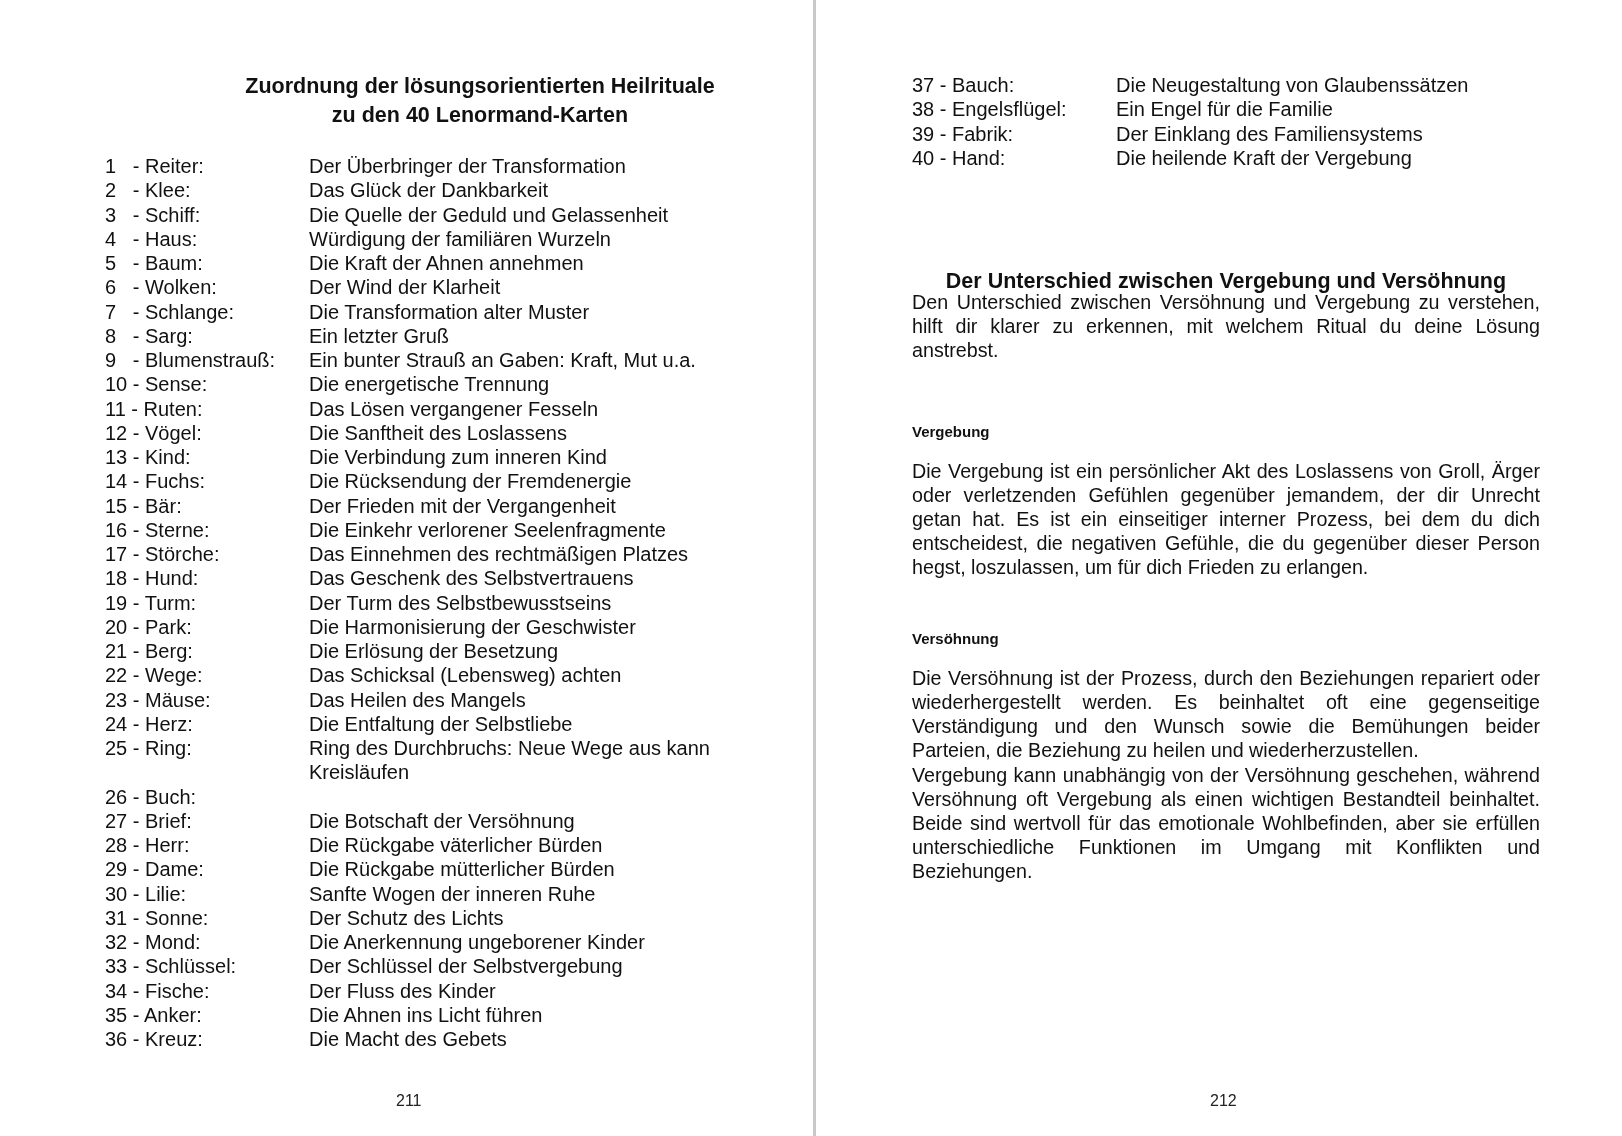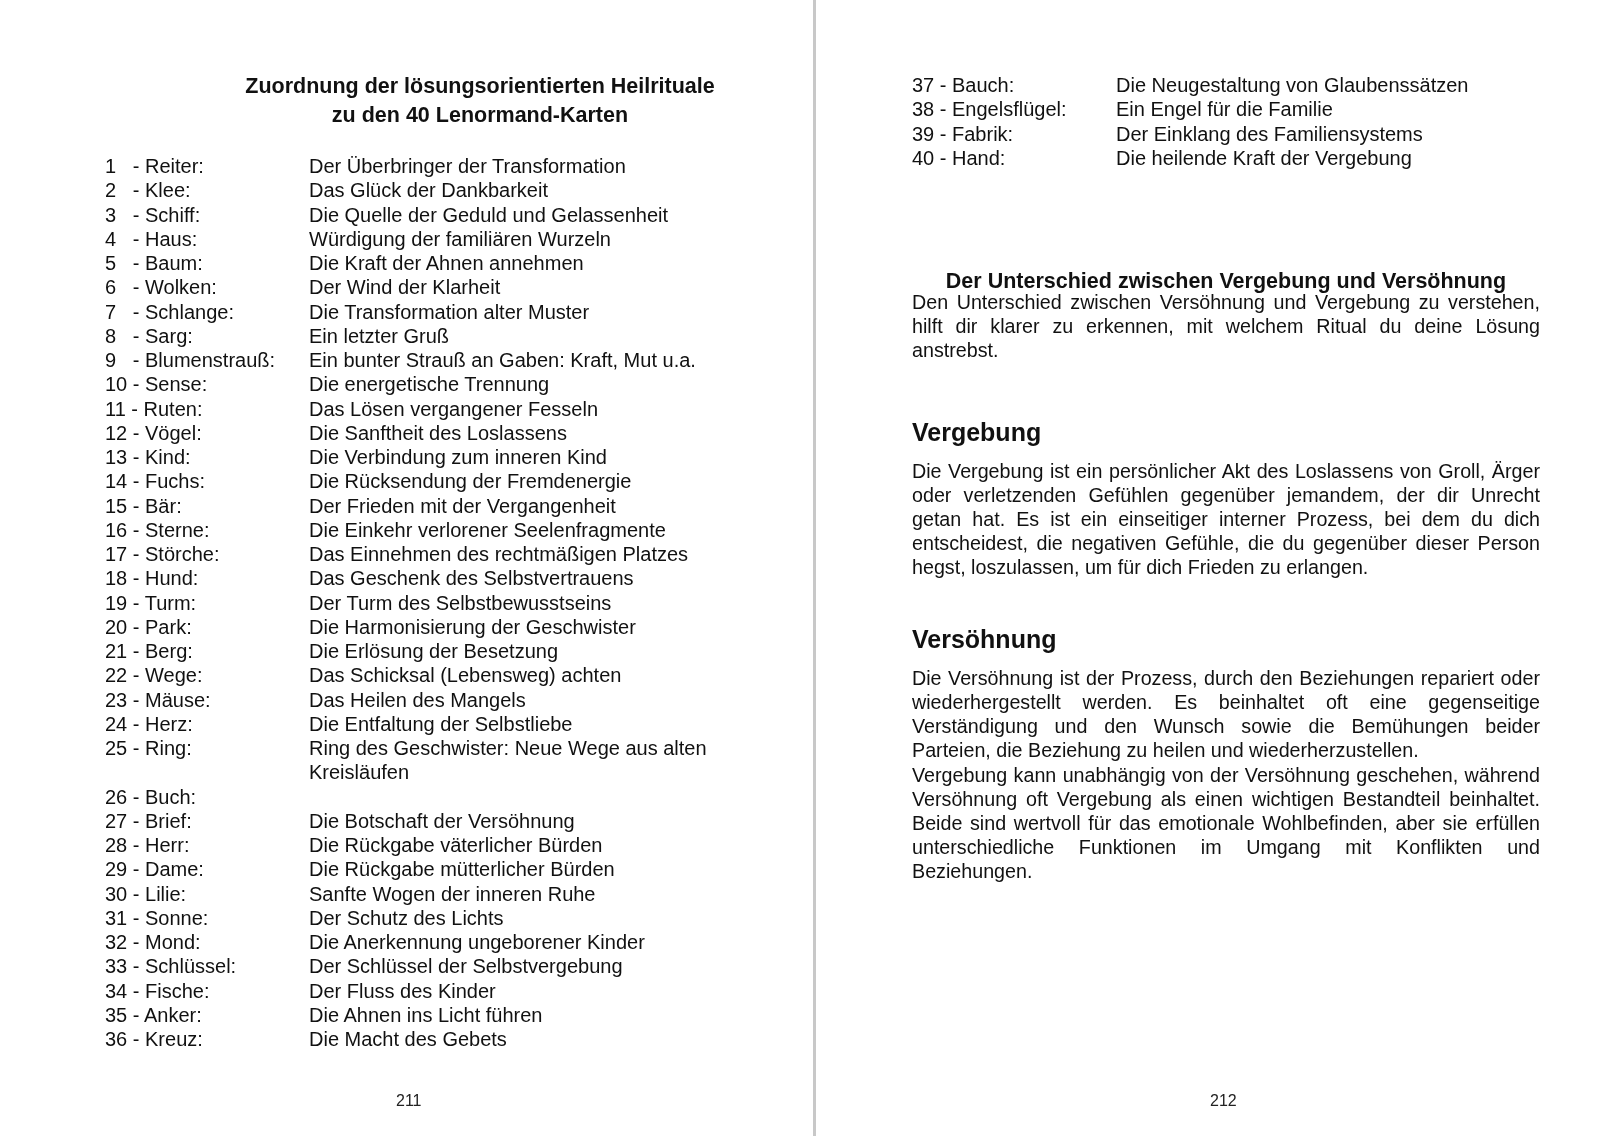--- a/index.html
+++ b/index.html
@@ -29,21 +29,21 @@
   #left-list .card-desc { max-width: 430px; }
 
   .section-title {
     position: absolute; left: 96px; width: 628px; text-align: center;
     font-weight: bold; font-size: 21.5px; top: 247px; line-height: 28px; margin-top: 20px;
   }
   .para {
     position: absolute; left: 96px; width: 628px; margin: 0;
     font-size: 19.7px; line-height: 24.1px; text-align: justify;
   }
-  .subheading { position: absolute; left: 96px; font-weight: bold; font-size: 25px; line-height: 24px; margin: 0; }
+  .subheading { position: absolute; left: 96px; font-weight: bold; font-size: 15px; line-height: 24px; margin: 0; }
 
   .page-number { position: absolute; top: 1092px; font-size: 16px; color: #222; }
   #page-left .page-number { left: 396px; }
   #page-right .page-number { left: 394px; }
 </style>
 </head>
 <body>
 
 <div class="page" id="page-left">
   <div class="title">
@@ -142,21 +142,21 @@
       <li class="card-row">
         <span class="card-name">23 - Mäuse:</span>
         <span class="card-desc">Das Heilen des Mangels</span>
       </li>
       <li class="card-row">
         <span class="card-name">24 - Herz:</span>
         <span class="card-desc">Die Entfaltung der Selbstliebe</span>
       </li>
       <li class="card-row">
         <span class="card-name">25 - Ring:</span>
-        <span class="card-desc">Ring des Geschwister: Neue Wege aus alten Kreisläufen</span>
+        <span class="card-desc">Ring des Durchbruchs: Neue Wege aus kann Kreisläufen</span>
       </li>
       <li class="card-row">
         <span class="card-name">26 - Buch:</span>
       </li>
       <li class="card-row">
         <span class="card-name">27 - Brief:</span>
         <span class="card-desc">Die Botschaft der Versöhnung</span>
       </li>
       <li class="card-row">
         <span class="card-name">28 - Herr:</span>

